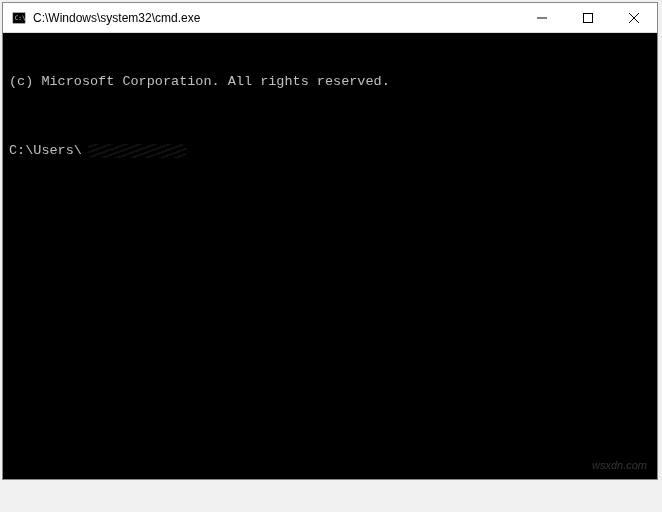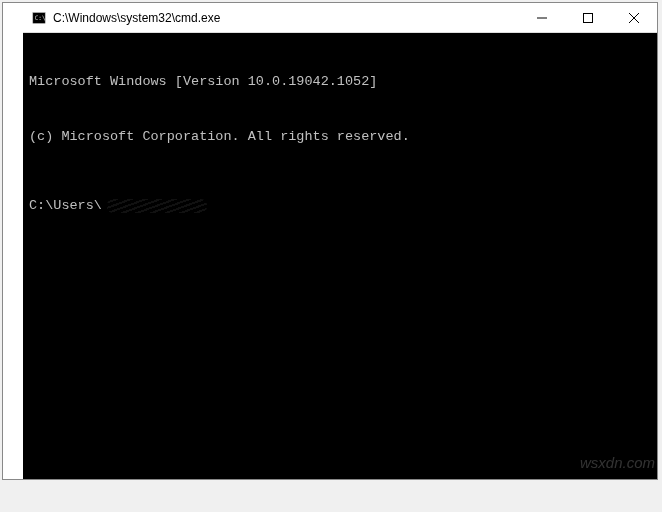--- a/index.html
+++ b/index.html
@@ -15,21 +15,20 @@
       overflow: hidden;
     }
     .window {
       width: 656px;
       height: 478px;
       background: #fff;
       border: 1px solid #888;
       display: flex;
       flex-direction: column;
       margin: 2px;
-      padding-left: 20px;
     }
     .titlebar {
       height: 30px;
       background: #fff;
       display: flex;
       align-items: center;
       border-bottom: 1px solid #ddd;
     }
     .titlebar-icon {
       width: 16px;
@@ -117,23 +116,23 @@
     }
     .highlight-box {
       border: 4px solid #ff0000;
       padding: 3px 10px 3px 6px;
       display: inline-block;
       white-space: pre;
     }
     .watermark {
       position: absolute;
       bottom: 6px;
-      right: 2px;
+      right: 10px;
       font-family: Arial, sans-serif;
-      font-size: 15px;
+      font-size: 11px;
       color: rgba(200,200,200,0.25);
       font-style: italic;
     }
   </style>
 </head>
 <body>
 
 <div class="window">
   <div class="titlebar">
     <span class="titlebar-icon">
@@ -156,20 +155,19 @@
       </button>
       <button class="titlebar-btn">
         <svg viewBox="0 0 10 10">
             <line x1="0" y1="0" x2="10" y2="10" stroke="#000" stroke-width="1"></line>
             <line x1="10" y1="0" x2="0" y2="10" stroke="#000" stroke-width="1"></line>
           </svg>
       </button>
     </div>
   </div>
   <div class="terminal">
-    <span class="terminal-line">Microsoft Windows [Version 10.0.19042.1052]</span>
     <span class="terminal-line">(c) Microsoft Corporation. All rights reserved.</span>
     <div class="prompt-line">
       <span class="prompt-prefix">C:\Users\</span><span class="redacted"></span>
     </div>
     <span class="watermark">wsxdn.com</span>
   </div>
 </div>
 
 </body></html>

